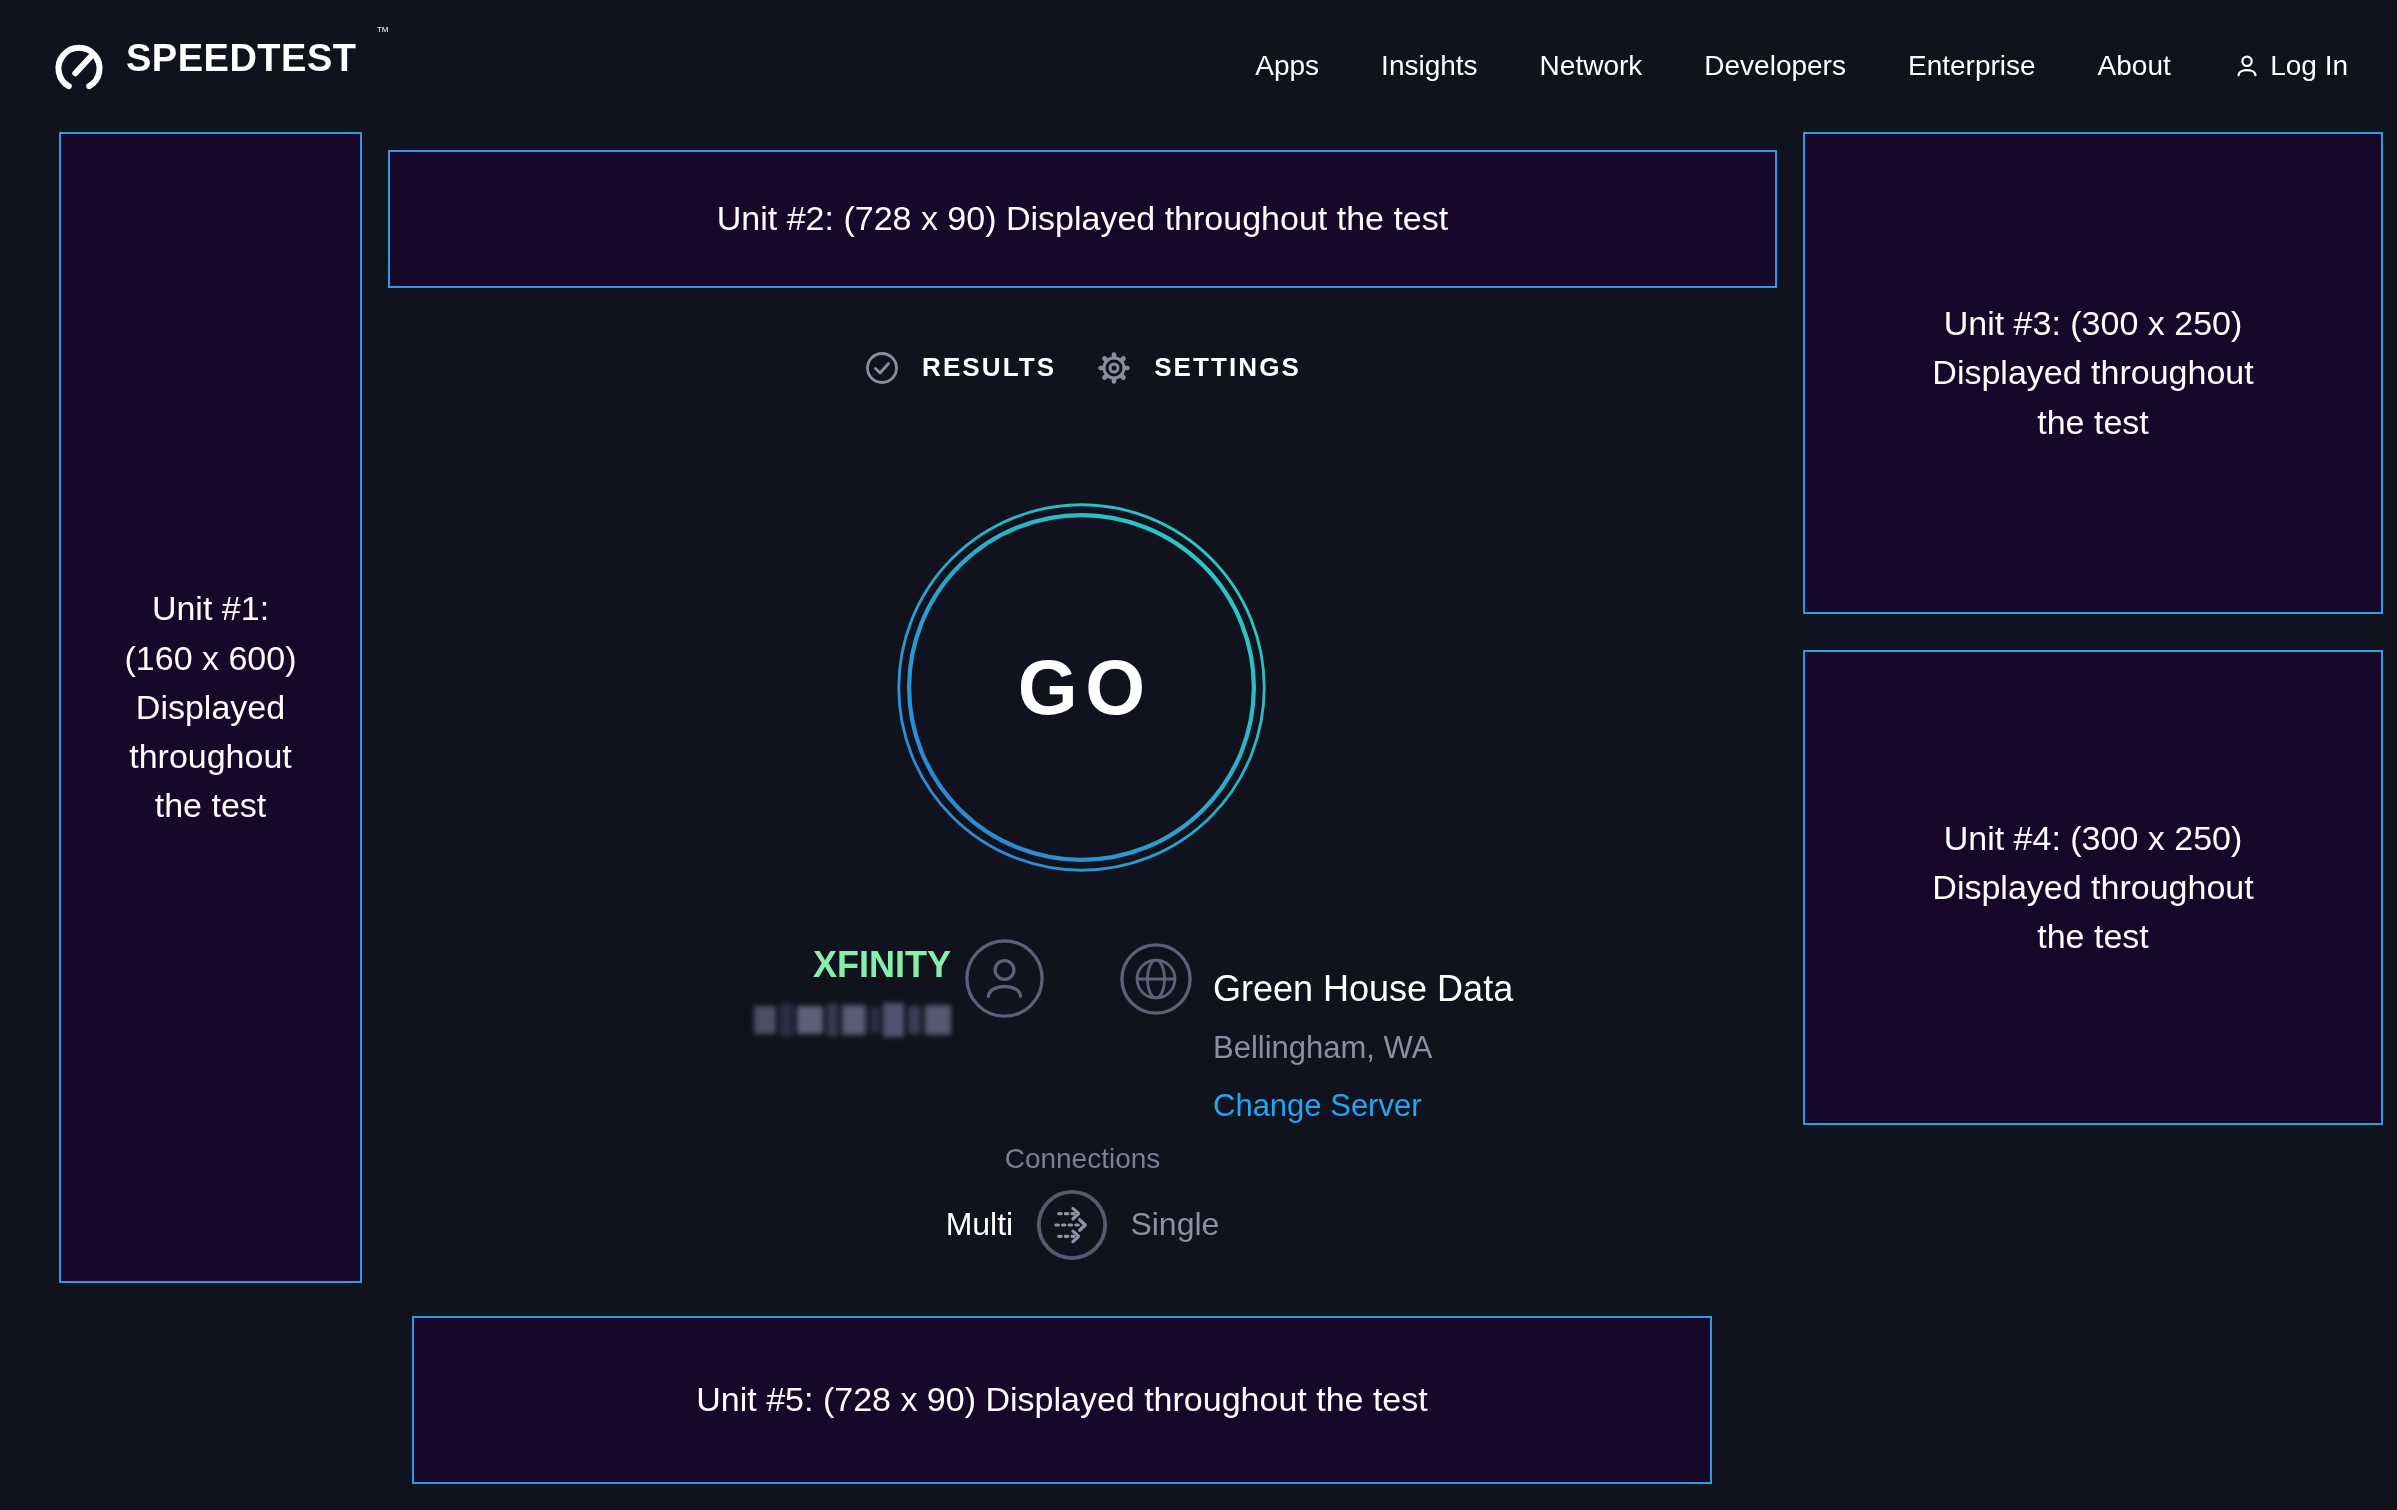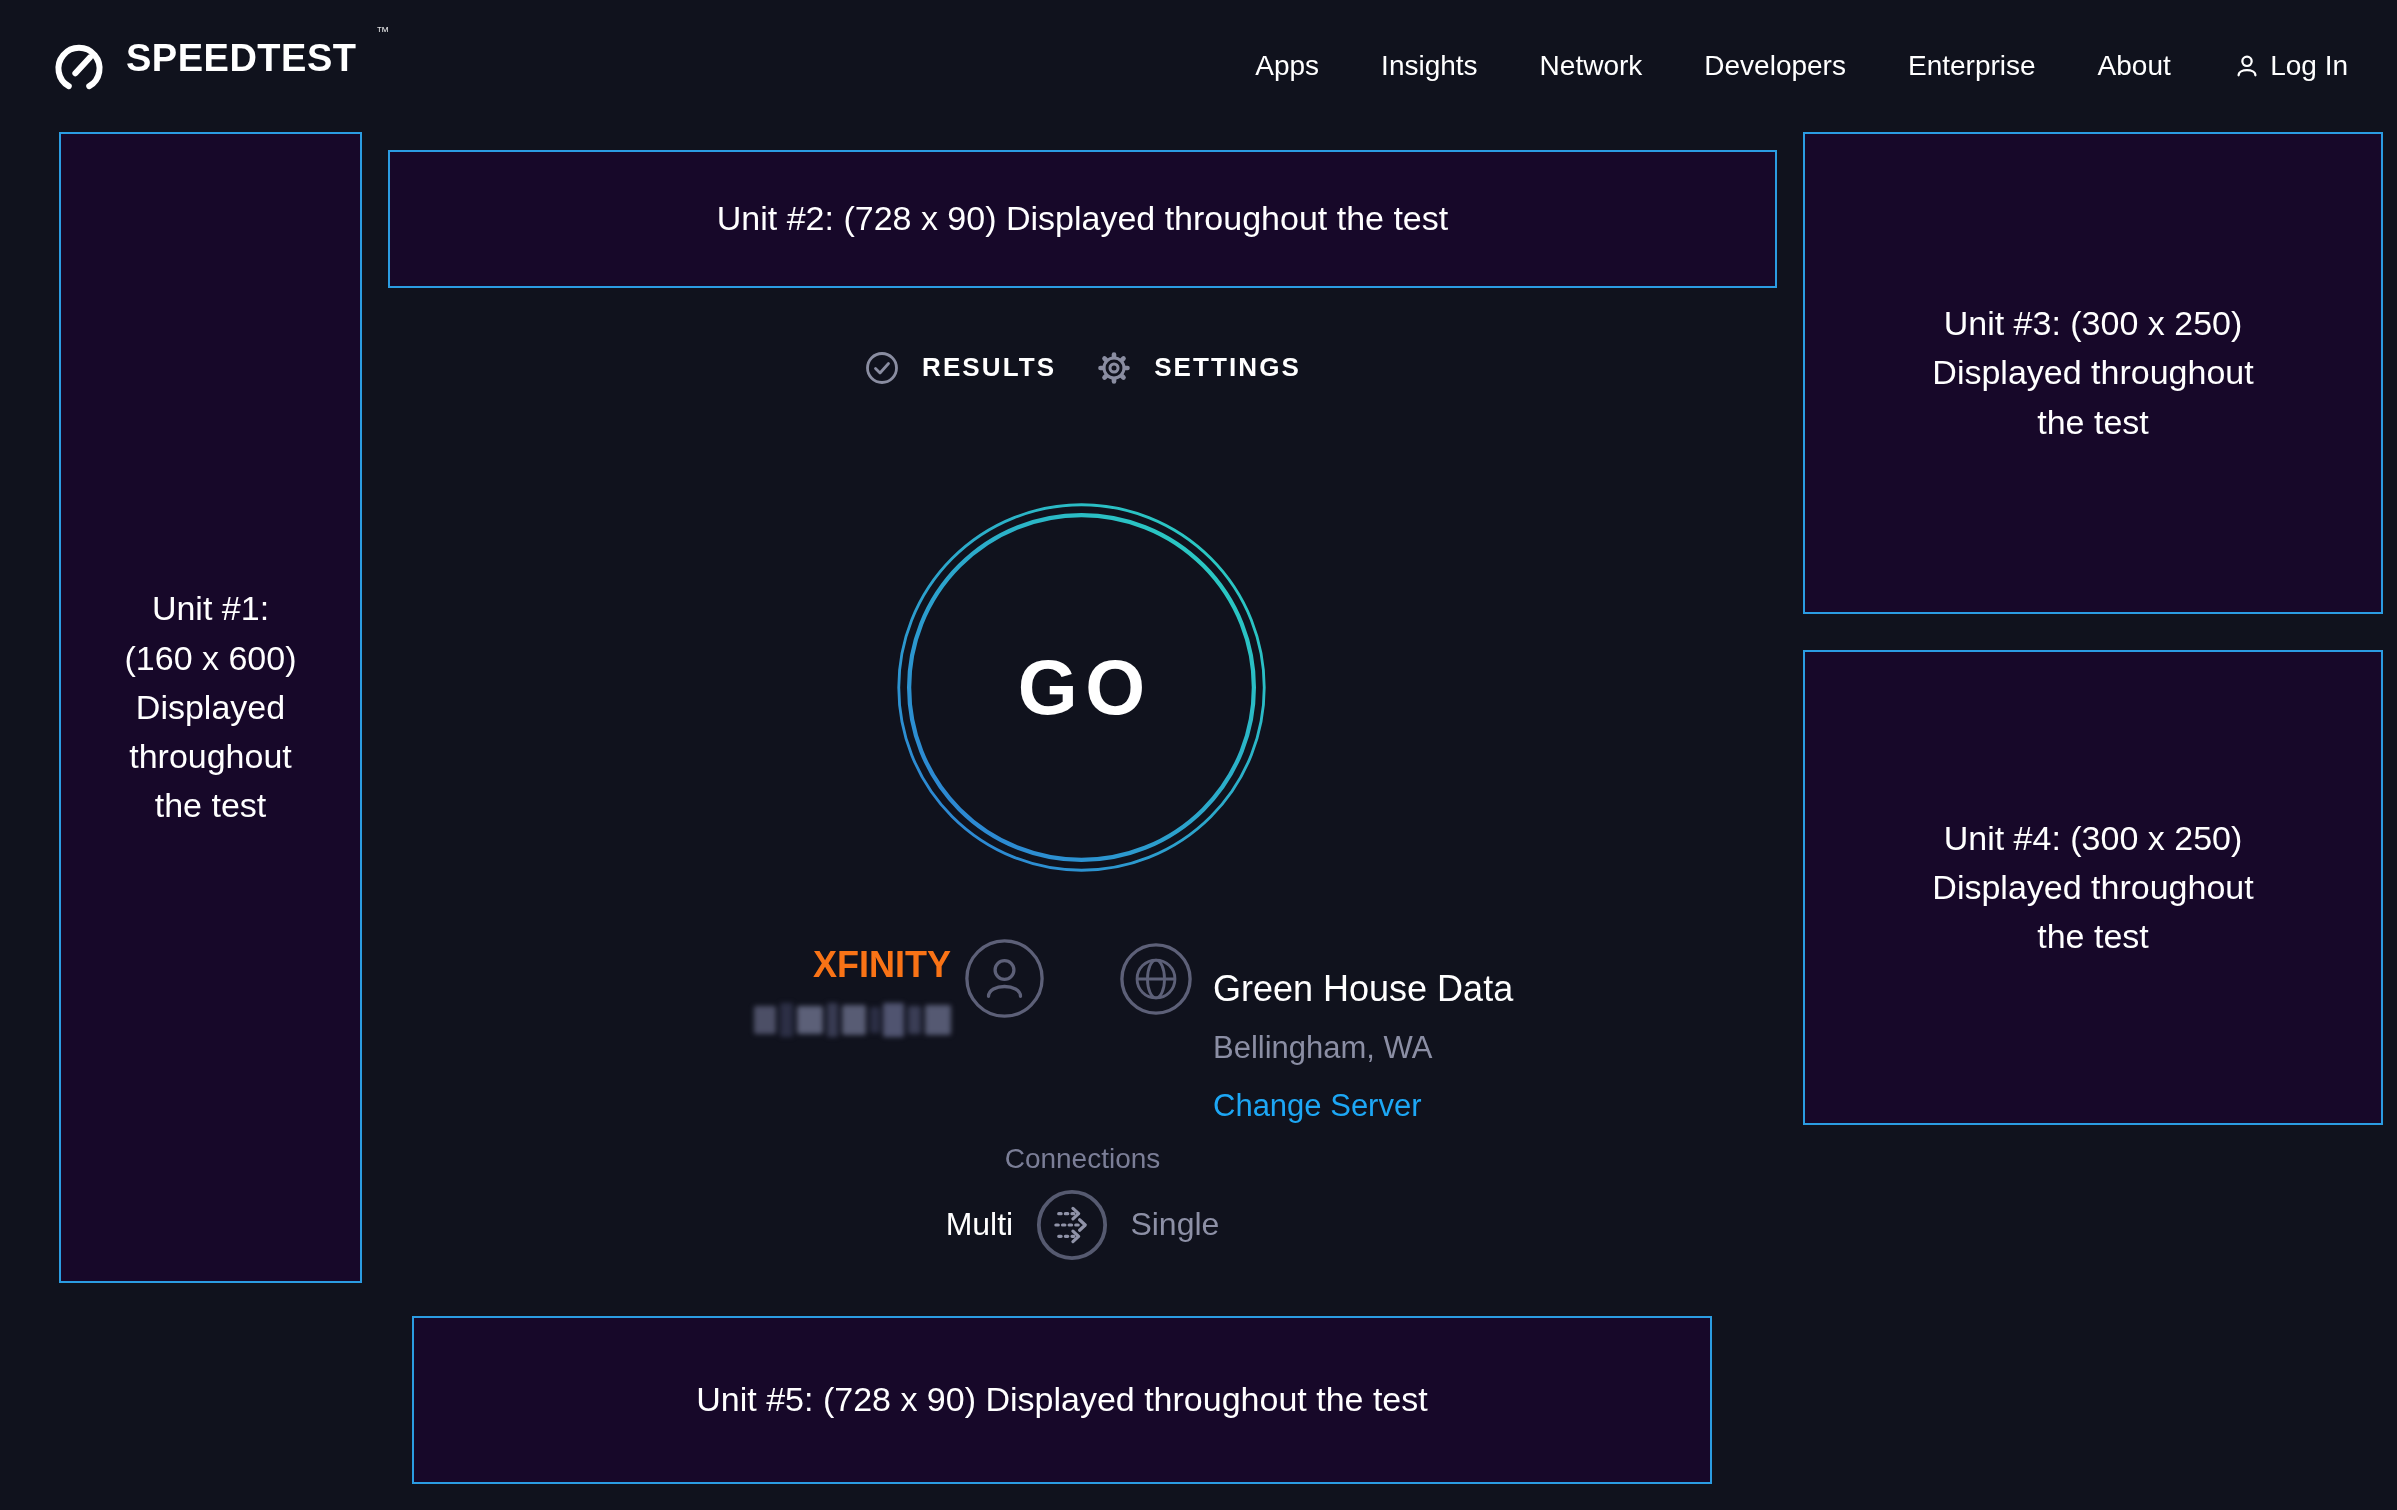--- a/index.html
+++ b/index.html
@@ -57,21 +57,21 @@
   }
   .go-btn svg.rings { position: absolute; inset: 0; }
   .go-label {
     position: relative; color: #fff; font-size: 77px; font-weight: 700;
     letter-spacing: 7.5px; padding-left: 7.5px;
   }
 
   
   .isp-name {
     position: absolute; left: 659px; top: 944px; width: 292px;
-    text-align: right; font-size: 36px; font-weight: 700; color: #f97316;
+    text-align: right; font-size: 36px; font-weight: 700; color: #86efac;
   }
   .redacted {
     position: absolute; left: 748px; top: 1002px; width: 203px; height: 36px;
     display: flex; align-items: center; justify-content: flex-end; gap: 3.8px;
     filter: blur(2.4px);
   }
   .redacted span { display: inline-block; border-radius: 1.9px; }
   .badge { position: absolute; }
   .server-info { position: absolute; left: 1213px; top: 968px; }
   .server-name { font-size: 36px; color: #fff; }

